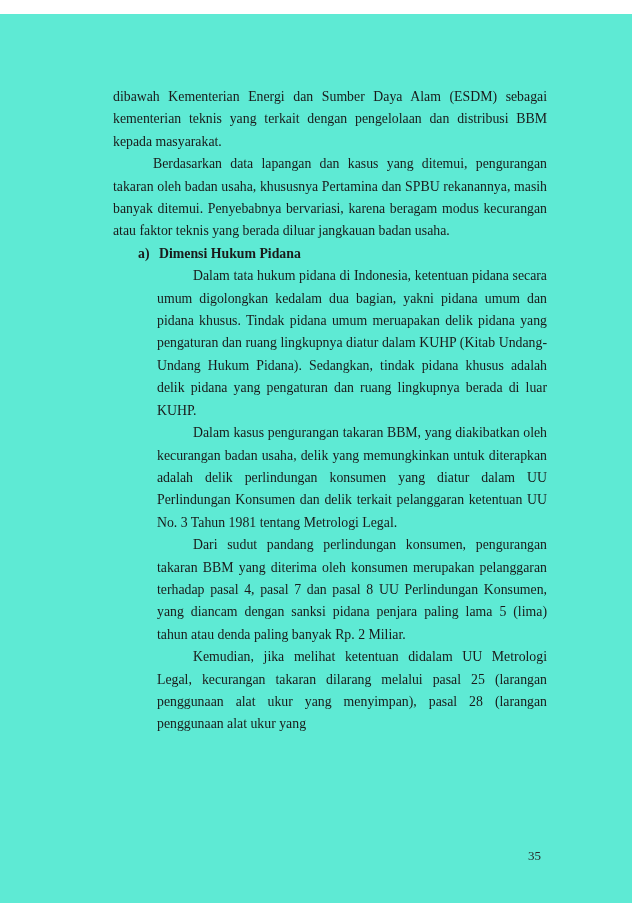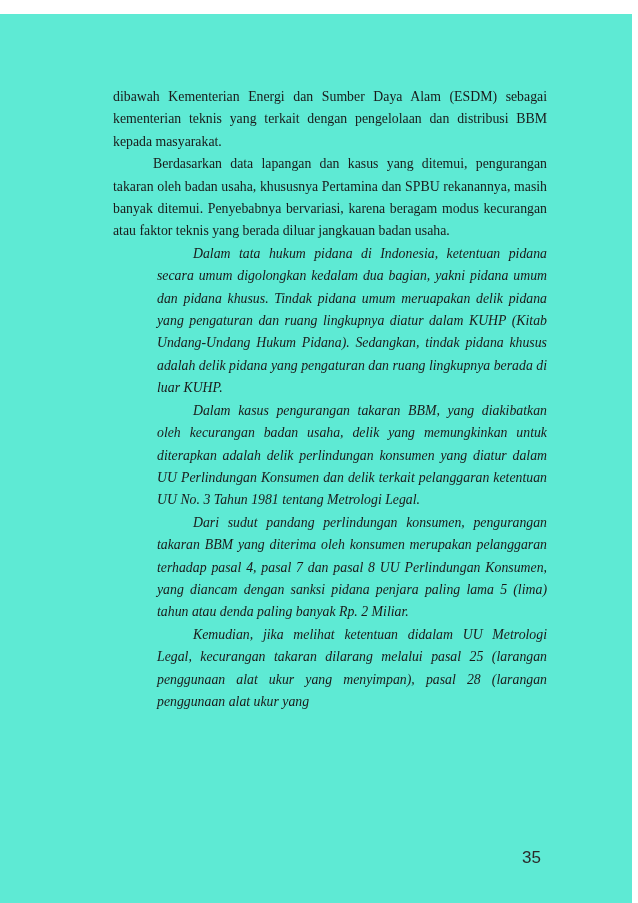--- a/index.html
+++ b/index.html
@@ -37,37 +37,39 @@
     padding-left: 25px;
   }
   .marker {
     display: inline-block;
     width: 21px;
     text-indent: 0;
   }
   .sub {
     margin-left: 44px;
     text-indent: 36px;
-    font-style: italic;
   }
   .page-number {
     position: absolute;
     top: 834px;
     right: 91px;
-    font-family: Liberation Sans, sans-serif;
-    font-size: 17px;
+    font-family: Liberation Serif, serif;
+    font-size: 13px;
     color: #2a2a2a;
   }
 </style>
 </head>
 <body>
 
 <div class="page">
   <div class="content">
     <p class="para no-indent">dibawah Kementerian Energi dan Sumber Daya Alam (ESDM) sebagai kementerian teknis yang terkait dengan pengelolaan dan distribusi BBM kepada masyarakat.</p>
     <p class="para">Berdasarkan data lapangan dan kasus yang ditemui, pengurangan takaran oleh badan usaha, khususnya Pertamina dan SPBU rekanannya, masih banyak ditemui. Penyebabnya bervariasi, karena beragam modus kecurangan atau faktor teknis yang berada diluar jangkauan badan usaha.</p>
+    <div class="section-heading">
+      <span class="marker">a)</span><span class="title">Dimensi Hukum Pidana</span>
+    </div>
     <p class="sub">Dalam tata hukum pidana di Indonesia, ketentuan pidana secara umum digolongkan kedalam dua bagian, yakni pidana umum dan pidana khusus. Tindak pidana umum meruapakan delik pidana yang pengaturan dan ruang lingkupnya diatur dalam KUHP (Kitab Undang-Undang Hukum Pidana). Sedangkan, tindak pidana khusus adalah delik pidana yang pengaturan dan ruang lingkupnya berada di luar KUHP.</p>
     <p class="sub">Dalam kasus pengurangan takaran BBM, yang diakibatkan oleh kecurangan badan usaha, delik yang memungkinkan untuk diterapkan adalah delik perlindungan konsumen yang diatur dalam UU Perlindungan Konsumen dan delik terkait pelanggaran ketentuan UU No. 3 Tahun 1981 tentang Metrologi Legal.</p>
     <p class="sub">Dari sudut pandang perlindungan konsumen, pengurangan takaran BBM yang diterima oleh konsumen merupakan pelanggaran terhadap pasal 4, pasal 7 dan pasal 8 UU Perlindungan Konsumen, yang diancam dengan sanksi pidana penjara paling lama 5 (lima) tahun atau denda paling banyak Rp. 2 Miliar.</p>
     <p class="sub">Kemudian, jika melihat ketentuan didalam UU Metrologi Legal, kecurangan takaran dilarang melalui pasal 25 (larangan penggunaan alat ukur yang menyimpan), pasal 28 (larangan penggunaan alat ukur yang</p>
   </div>
   <div class="page-number">35</div>
 </div>
 
 </body></html>

